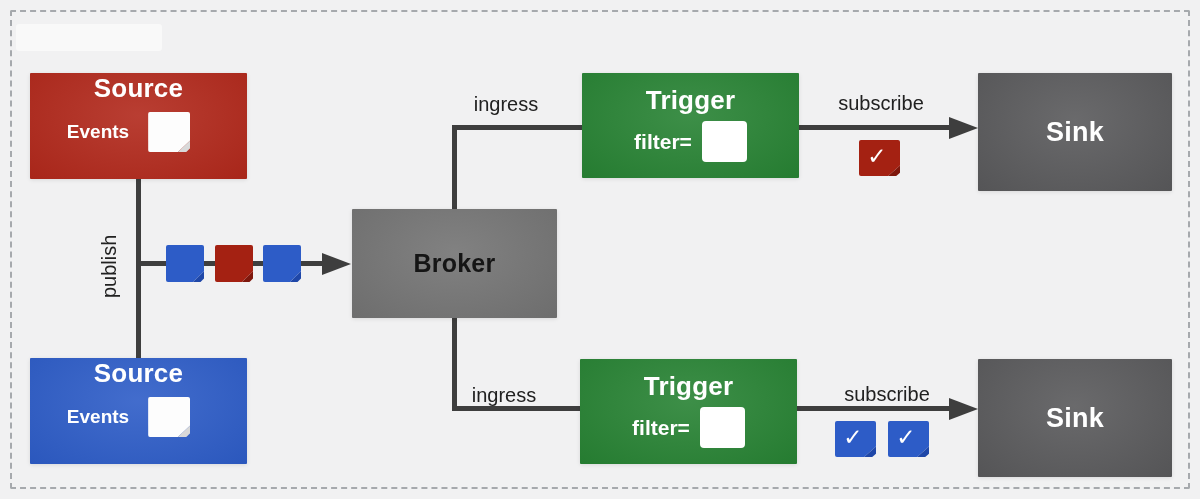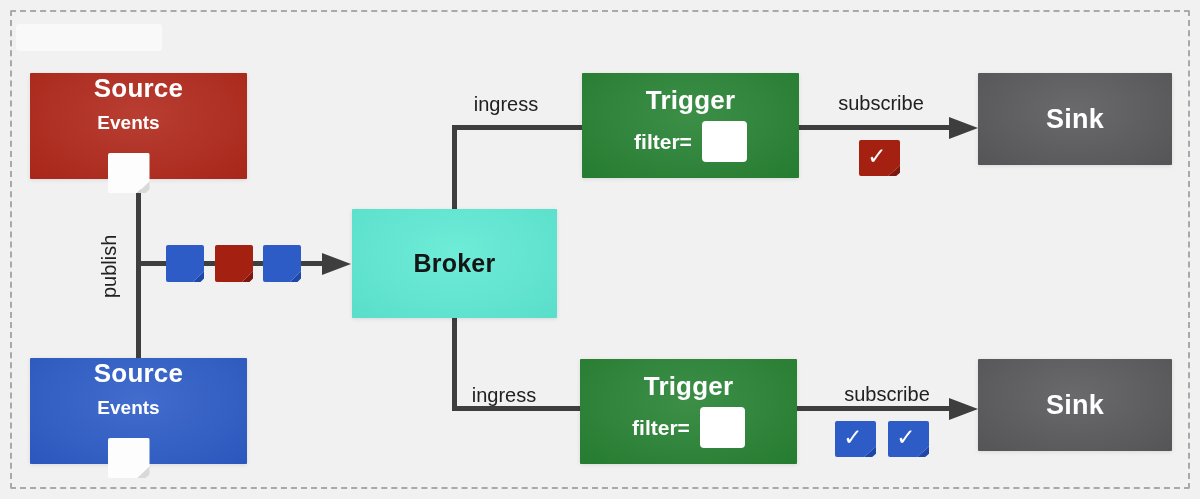--- a/index.html
+++ b/index.html
@@ -40,40 +40,40 @@
   .node-title {
     color:#ffffff; font-weight:bold; font-size:26px; letter-spacing:0.2px;
     position:relative; z-index:2;
   }
   .source-node   { left:30px;  width:217px; height:106px; }
   .source-top    { top:73px;  }
   .source-bottom { top:358px; }
   .events-row {
     position:relative; z-index:2;
     display:flex; align-items:center; gap:19px;
-    margin-top:8px; transform:translateX(-10px);flex-direction:column;
+    margin-top:8px; transform:translateX(-10px);
   }
   .events-label { color:#ffffff; font-weight:bold; font-size:19px; }
 
   .broker-node {
     left:352px; top:209px; width:205px; height:109px;
     justify-content:center;
   }
   .broker-title { color:#151515; font-size:25px; }
 
   .trigger-node { width:217px; height:105px; padding-top:12px; }
   .trigger-top    { left:582px; top:73px;  }
   .trigger-bottom { left:580px; top:359px; }
   .filter-row {
     position:relative; z-index:2;
     display:flex; align-items:center; gap:10px; margin-top:5px;
   }
   .filter-label { color:#ffffff; font-weight:bold; font-size:21px; }
 
-  .sink-node { width:194px; height:92px; justify-content:center; }
+  .sink-node { width:194px; height:118px; justify-content:center; }
   .sink-top    { left:978px; top:73px;  }
   .sink-bottom { left:978px; top:359px; }
   .sink-title { font-size:27px; }
 
   
   .hline, .vline { position:absolute; background:#3e3e3e; }
   .hline { height:5px; }
   .vline { width:5px; }
   .arrow-right {
     position:absolute; width:0; height:0;
@@ -195,21 +195,21 @@
     <div class="node-title">Source</div>
     <div class="events-row">
       <span class="events-label">Events</span>
       <span class="note events-icon">
         <span class="note-body" style="background:#fdfdfd;"></span>
         <span class="note-flap" style="background:#d9d9d9;"></span>
       </span>
     </div>
   </div>
 
-  <div class="node broker-node" style="background: #5eead4;">
+  <div class="node broker-node" style="background: #737373;">
     <div class="node-title broker-title">Broker</div>
   </div>
 
   <div class="node trigger-node trigger-top" style="background: rgb(39, 130, 51);">
     <div class="node-title">Trigger</div>
     <div class="filter-row">
       <span class="filter-label">filter=</span>
       <span class="filter-icon">
         <span class="inner" style="background: rgb(164, 33, 18);"></span>
       </span>

